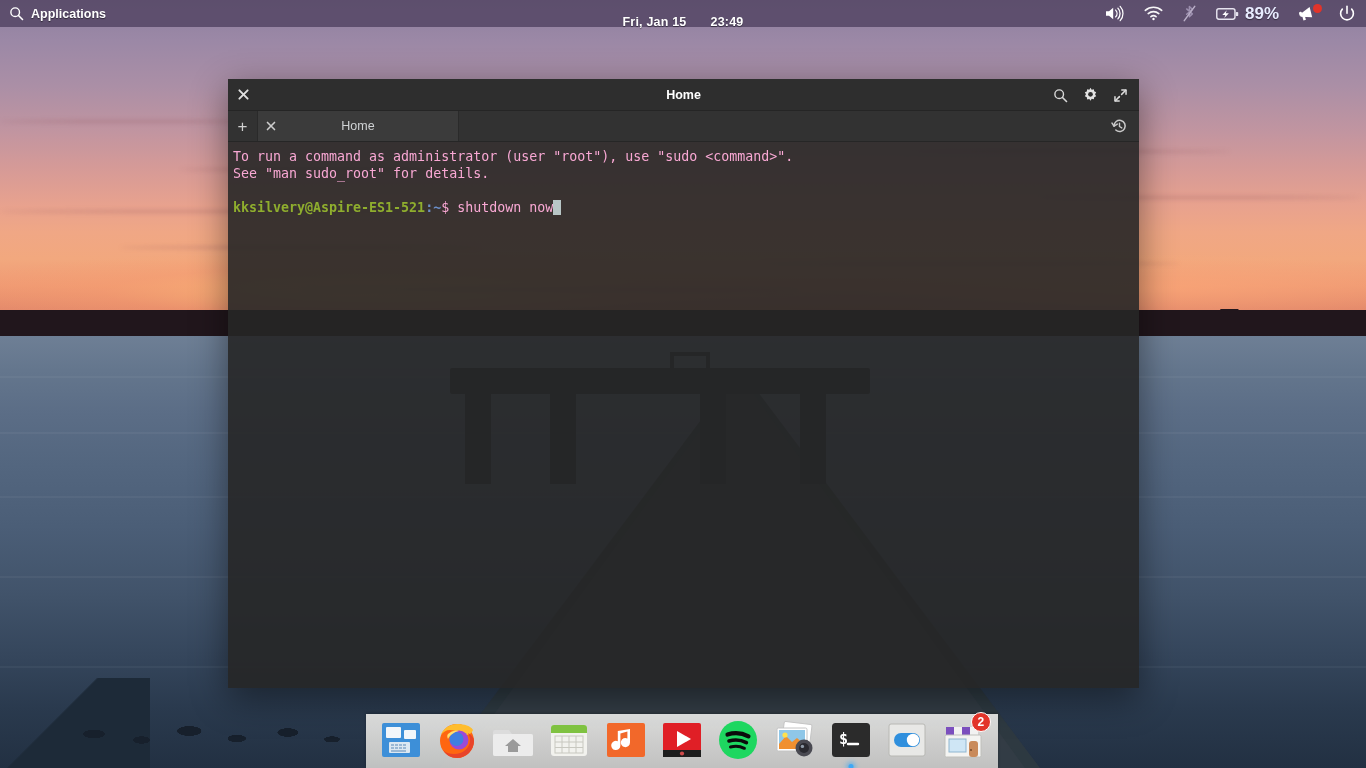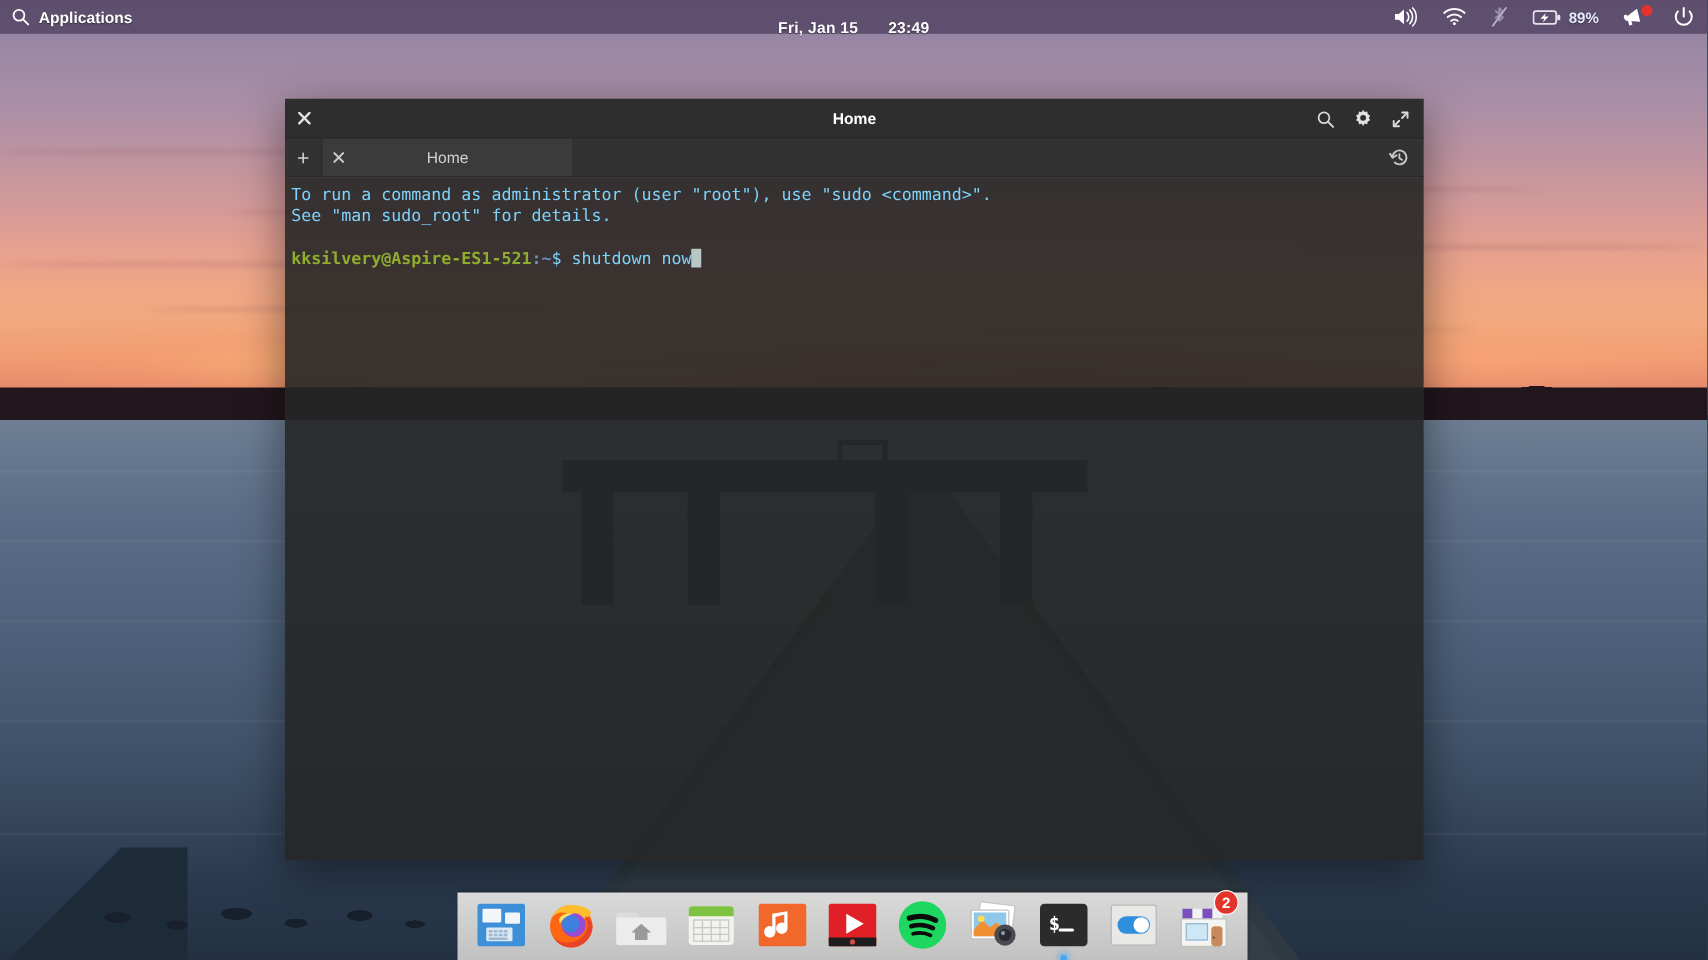--- a/index.html
+++ b/index.html
@@ -136,21 +136,21 @@
     display:flex; align-items:center; justify-content:center; gap:24px;
     pointer-events:none;
   }
   .panel-center > * { pointer-events:auto; }
   .panel-right {
     position:absolute; right:10px; top:0; height:27px;
     display:flex; align-items:center; gap:19px;
   }
   .clock-date, .clock-time { font-size:12.5px; font-weight:bold; letter-spacing:0.2px;
      text-shadow:0 1px 1px rgba(0,0,0,0.45); }
-  .batt-pct { font-size:12px; font-weight:bold; color:#e8ecff;
+  .batt-pct { font-size:17px; font-weight:bold; color:#e8ecff;
      text-shadow:0 1px 1px rgba(0,0,0,0.45); }
   .tray-ico { display:flex; align-items:center; justify-content:center; }
   #applications-label { text-shadow:0 1px 1px rgba(0,0,0,0.5); }
 
   
   #terminal-window {
     position:absolute; left:228px; top:79px; width:911px; height:609px;
     z-index:30;
     box-shadow:0 10px 34px rgba(0,0,0,0.45);
   }
@@ -201,21 +201,21 @@
     background:rgba(38,38,38,0.90);
     padding:6px 0 0 5px;
   }
   #terminal-text {
     font-family:"DejaVu Sans Mono","Liberation Mono",monospace;
     font-size:13.3px; line-height:17px; white-space:pre;
     color:#d6d6d6;
   }
   .c-prompt { color:#8fae2e; font-weight:bold; }
   .c-path   { color:#6b8ec8; font-weight:bold; }
-  .c-dollar { color:#7dd3fc; }
+  .c-dollar { color:#f9a8d4; }
   .cursor {
     display:inline-block; width:8px; height:15px;
     background:#b8c6c6; vertical-align:-3px;
   }
 
   
   #dock {
     position:absolute; left:366px; top:714px; width:632px; height:54px;
     background:linear-gradient(to bottom, rgba(232,232,230,0.92), rgba(205,205,203,0.92));
     display:flex; align-items:flex-end; justify-content:center; gap:11px;

